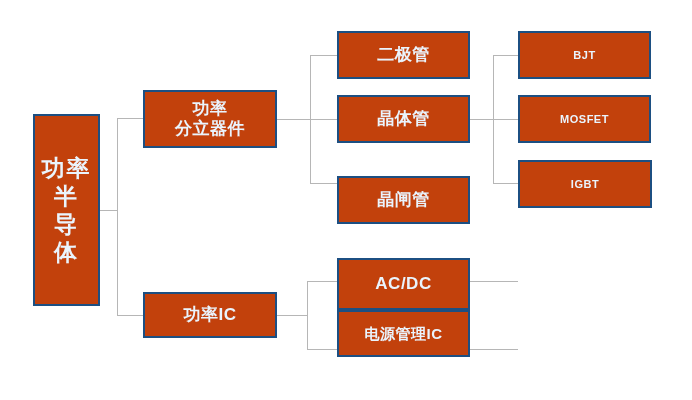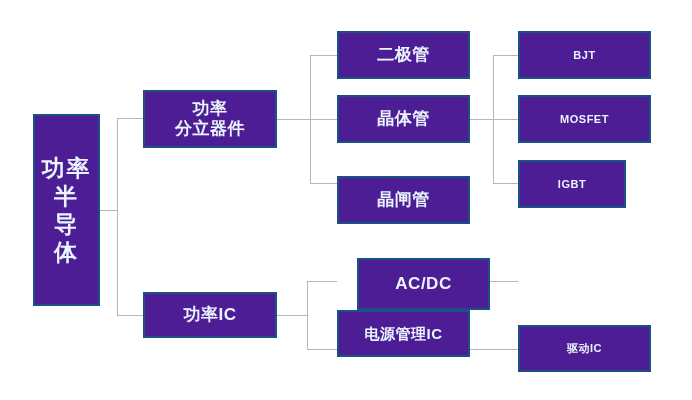--- a/index.html
+++ b/index.html
@@ -11,21 +11,21 @@
     position: relative;
     width: 692px;
     height: 400px;
     background: #ffffff;
     overflow: hidden;
     font-family: "Liberation Sans", "DejaVu Sans", sans-serif;
   }
   .node {
     position: absolute;
     box-sizing: border-box;
-    background: #4c1d95;
+    background: #c2410c;
     border: 2px solid #1c4f82;
     color: #eaf4fd;
     display: flex;
     align-items: center;
     justify-content: center;
     text-align: center;
     line-height: 1.18;
     letter-spacing: 0.5px;
     white-space: pre-line;
     user-select: none;
@@ -102,22 +102,21 @@
   <div class="node l3" style="left:337px; top:31px; width:133px; height:48px;">二极管</div>
 
   <div class="node l3" style="left:337px; top:95px; width:133px; height:48px;">晶体管</div>
 
   <div class="node l3" style="left:337px; top:176px; width:133px; height:48px;">晶闸管</div>
 
   <div class="node l4" style="left:518px; top:31px; width:133px; height:48px;">BJT</div>
 
   <div class="node l4" style="left:518px; top:95px; width:133px; height:48px;">MOSFET</div>
 
-  <div class="node l4" style="left:518px; top:160px; width:108px; height:48px;">IGBT</div>
+  <div class="node l4" style="left:518px; top:160px; width:134px; height:48px;">IGBT</div>
 
-  <div class="node l3" style="left:357px; top:258px; width:133px; height:52px;">AC/DC</div>
+  <div class="node l3" style="left:337px; top:258px; width:133px; height:52px;">AC/DC</div>
 
   <div class="node small" style="left:337px; top:310px; width:133px; height:47px;">电源管理IC</div>
 
 
-  <div class="node l4" style="left:518px; top:325px; width:133px; height:47px;">驱动IC</div>
 
 </div>
 
 </body></html>

